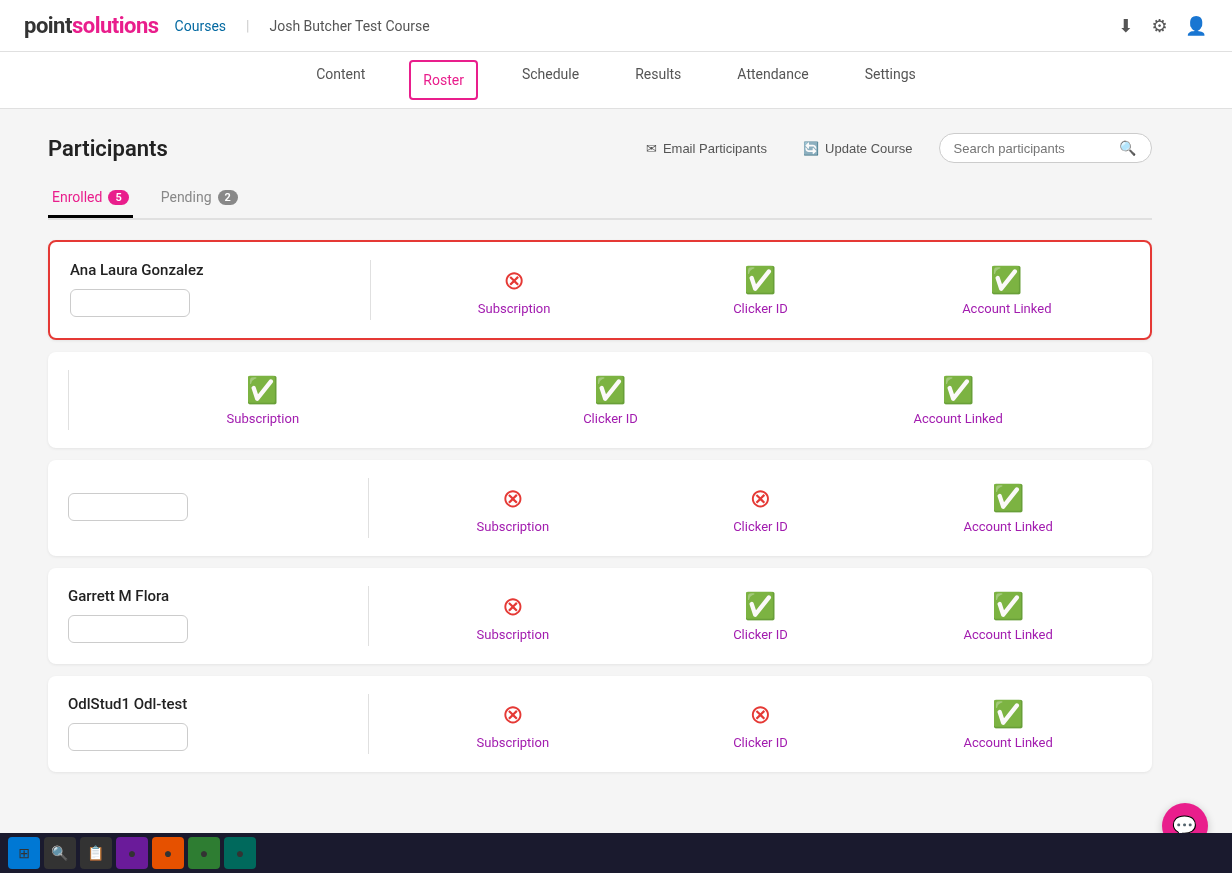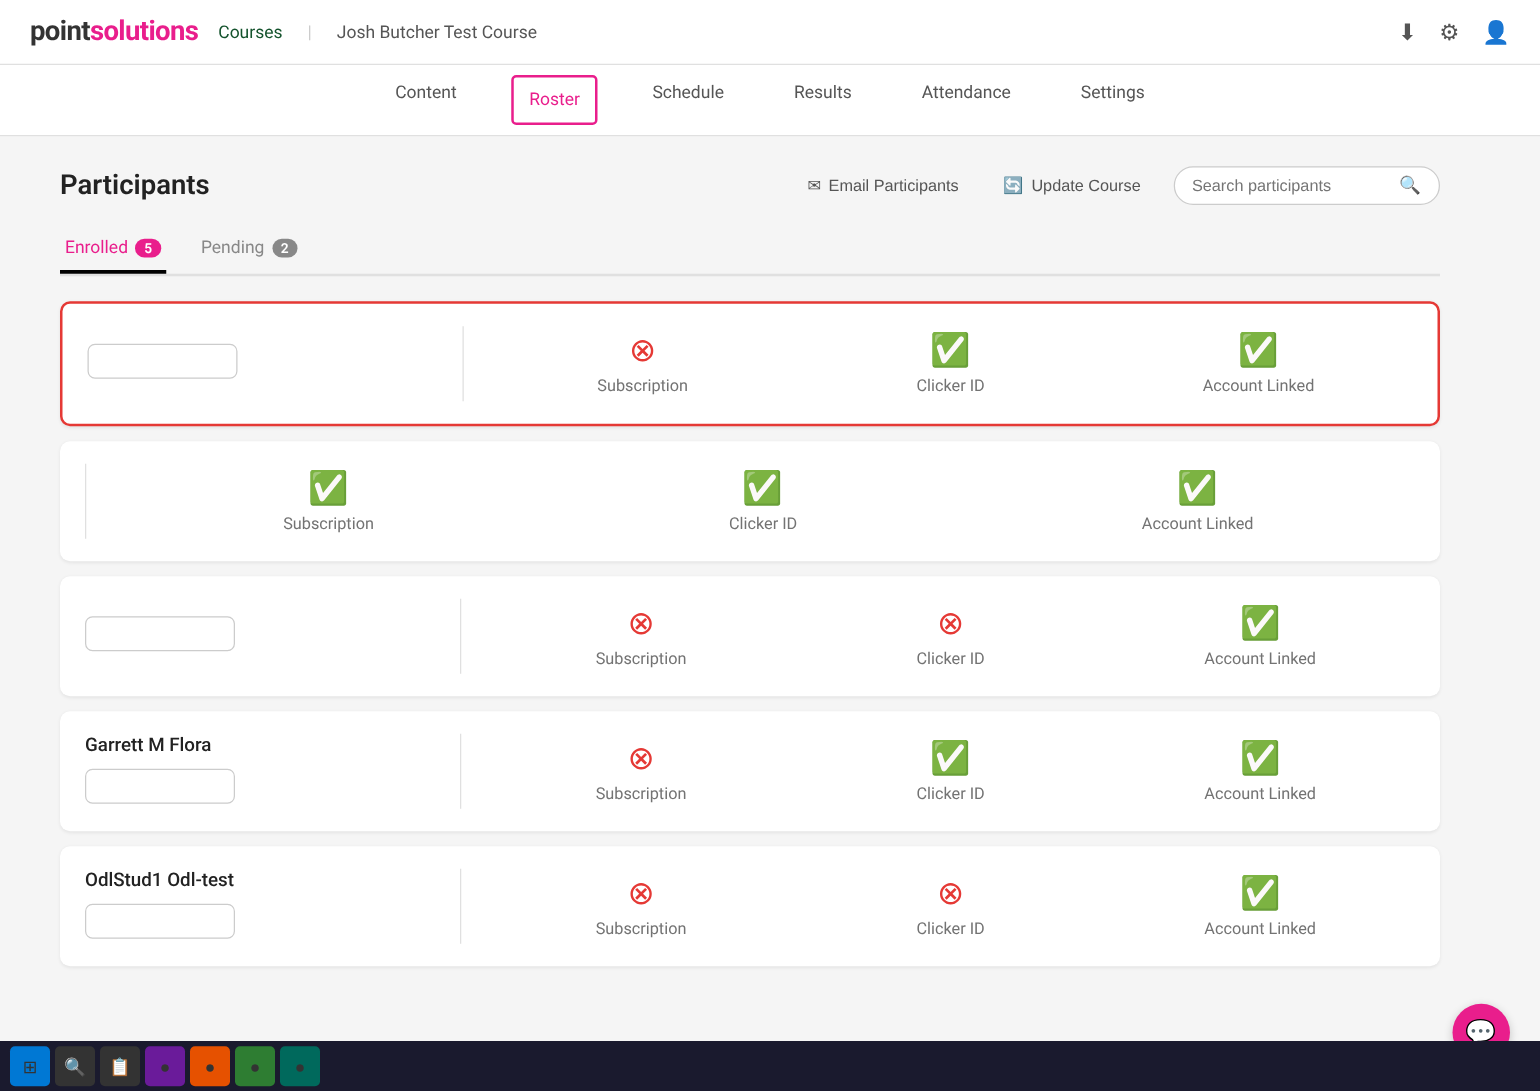--- a/index.html
+++ b/index.html
@@ -18,21 +18,21 @@
     .logo {
       display: flex;
       align-items: flex-end;
       font-size: 22px;
       font-weight: 700;
       letter-spacing: -0.5px;
     }
     .logo-point { color: #333; }
     .logo-solutions { color: #e91e8c; }
     .header-sep { color: #ccc; margin: 0 4px; }
-    .header-courses { color: #14532d; font-size: 14px; cursor: pointer; }
+    .header-courses { color: #0369a1; font-size: 14px; cursor: pointer; }
     .header-course-name { color: #555; font-size: 14px; }
     .header-icons { margin-left: auto; display: flex; gap: 18px; align-items: center; }
     .header-icon { color: #555; cursor: pointer; font-size: 18px; }
 
     
     .nav {
       background: #fff;
       border-bottom: 1px solid #e0e0e0;
       display: flex;
       justify-content: center;
@@ -185,21 +185,21 @@
     }
     .status-item {
       display: flex;
       flex-direction: column;
       align-items: center;
       gap: 6px;
       min-width: 100px;
     }
     .status-label {
       font-size: 13px;
-      color: #737373;
+      color: #a21caf;
       text-align: right;
     }
     .status-icon {
       font-size: 26px;
     }
     .status-icon.green { color: #43a047; }
     .status-icon.red { color: #e53935; }
 
     
     .chat-bubble {
@@ -298,20 +298,21 @@
       <span class="tab-badge">5</span>
     </div>
     <div class="tab">
       <span>Pending</span>
       <span class="tab-badge grey">2</span>
     </div>
   </div>
 
   <div class="participant-row highlighted">
     <div class="participant-info">
+      <div class="participant-name">Ana Laura Gonzalez</div>
       <div class="participant-tag"></div>
     </div>
     <div class="participant-divider"></div>
     <div class="participant-statuses">
       <div class="status-item">
         <span class="status-icon red">⊗</span>
         <span class="status-label">Subscription</span>
       </div>
       <div class="status-item">
         <span class="status-icon green">✅</span>

